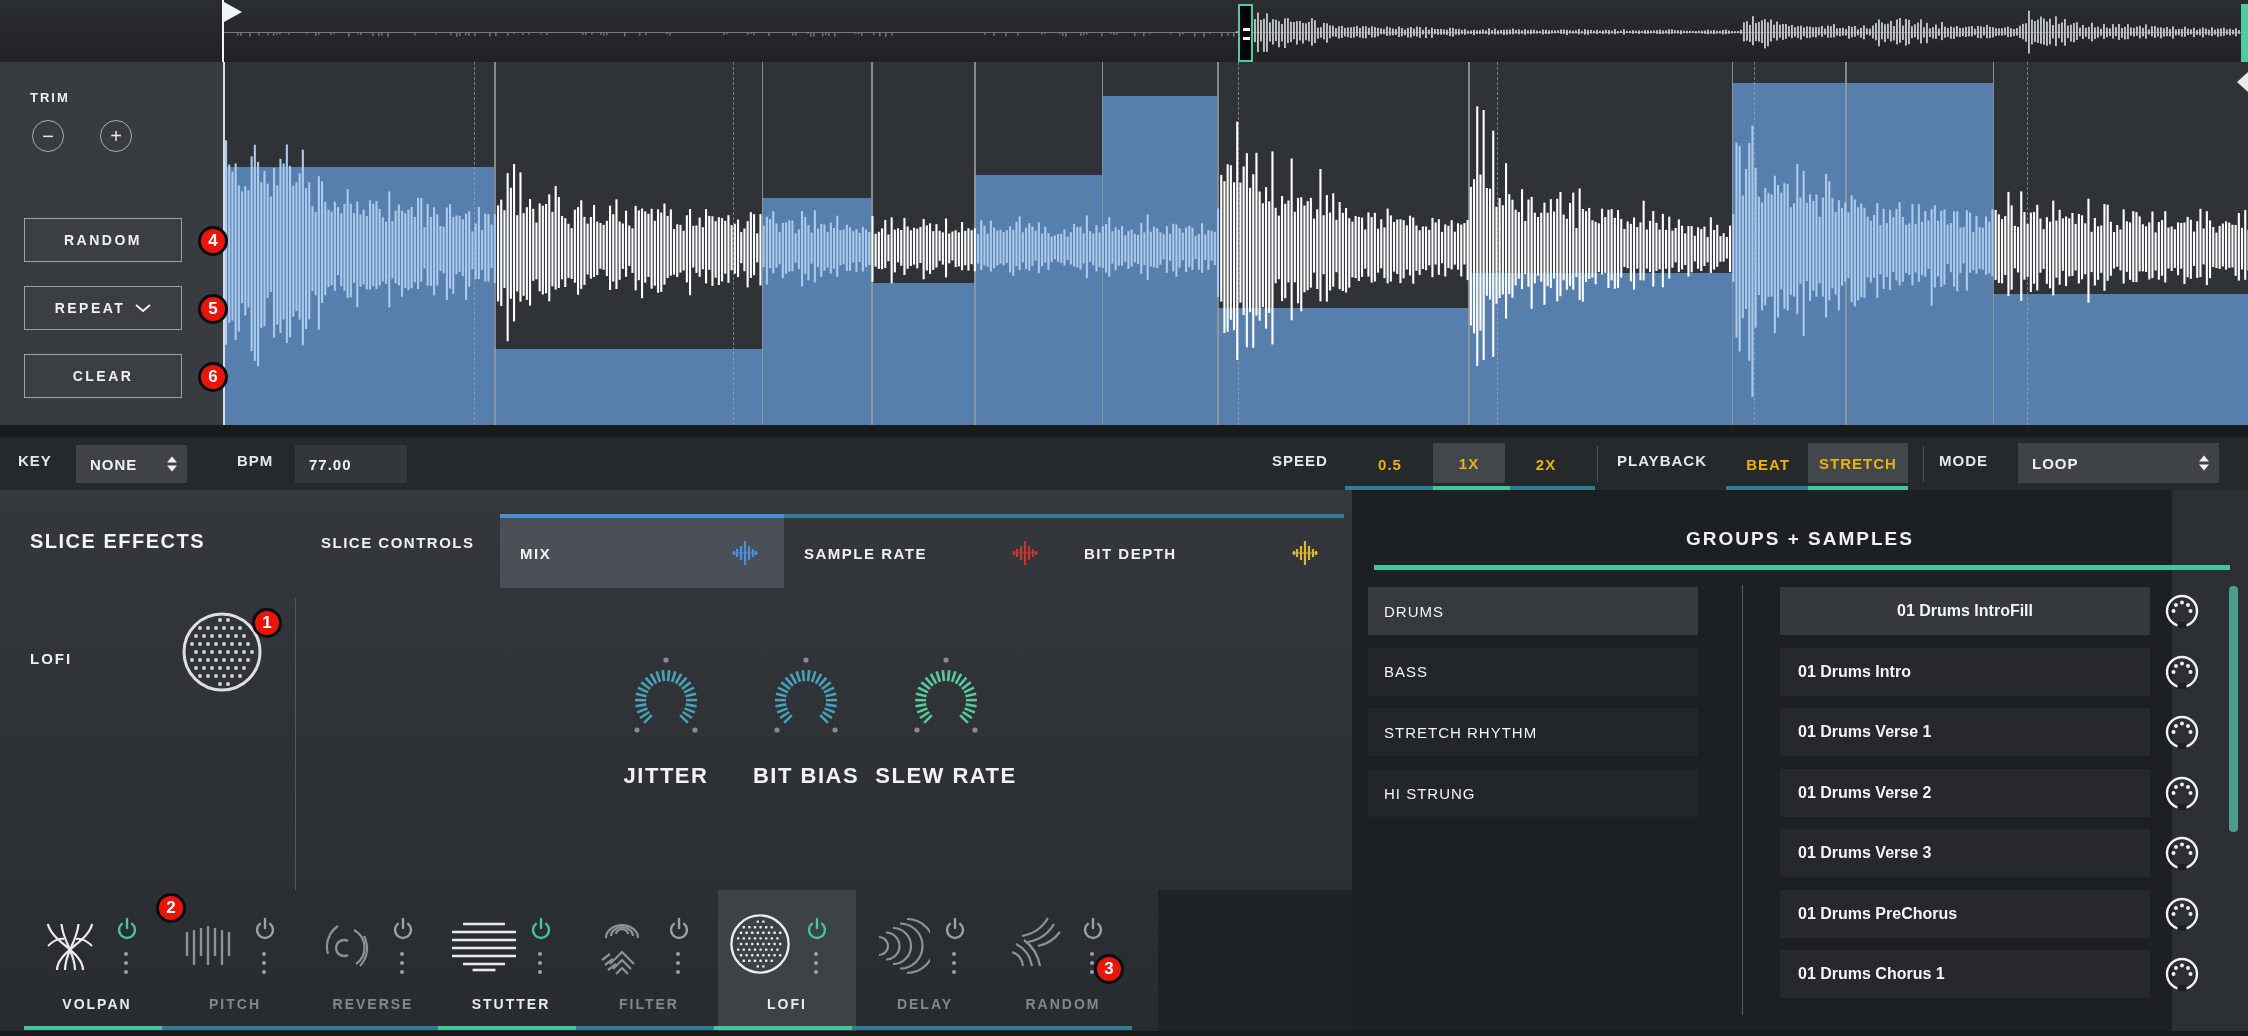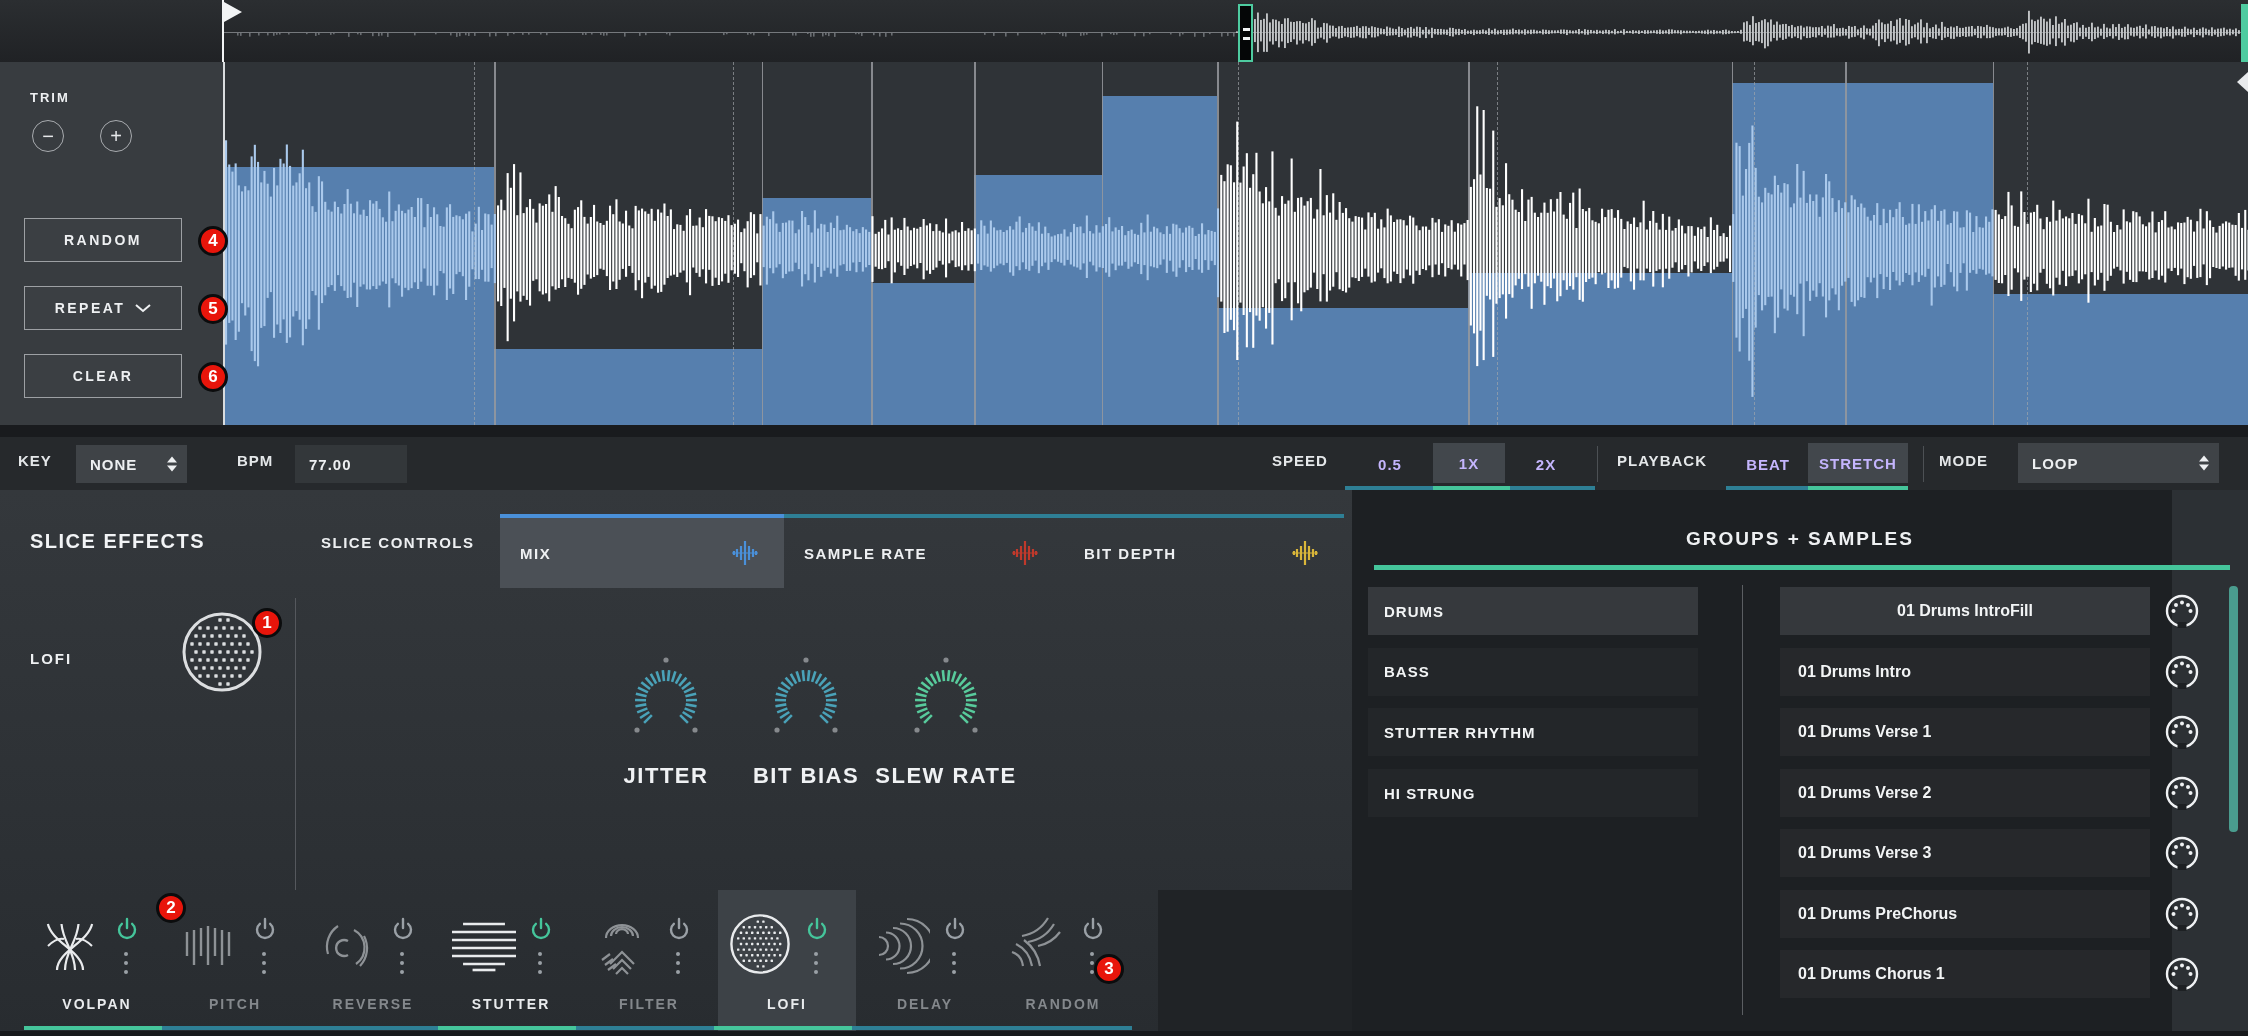--- a/index.html
+++ b/index.html
@@ -52,21 +52,21 @@
   
   #transport{left:0;top:437px;width:2248px;height:53px;background:#26292c;}
   .t-label{position:absolute;top:15px;color:#e4e7e9;font-size:15px;font-weight:bold;letter-spacing:1px;}
   .t-box{position:absolute;top:8px;height:38px;background:#3f4347;color:#eef0f2;font-size:15px;font-weight:bold;
          letter-spacing:1px;display:flex;align-items:center;padding:0 14px;}
   .spin{position:absolute;right:10px;top:50%;transform:translateY(-50%);display:flex;flex-direction:column;gap:3px;}
   .spin i{display:block;width:0;height:0;border-left:5px solid transparent;border-right:5px solid transparent;}
   .spin .up{border-bottom:6px solid #eef0f2;}
   .spin .dn{border-top:6px solid #eef0f2;}
   .t-opt{position:absolute;top:8px;height:38px;display:flex;align-items:center;justify-content:center;
-         color:#c4b5fd;font-size:15px;font-weight:bold;letter-spacing:1px;}
+         color:#eab308;font-size:15px;font-weight:bold;letter-spacing:1px;}
   .t-opt.sel{background:#42474c;}
   .t-ul{position:absolute;top:49px;height:4px;background:var(--teal);}
   .t-ul.green{background:var(--green);}
   .t-div{position:absolute;top:9px;width:1px;height:36px;background:#4c5054;}
 
   
   #fx-panel{left:0;top:490px;width:1584px;height:546px;background:linear-gradient(#34383c,#282c30);}
   #fx-corner{left:1158px;top:400px;width:194px;height:146px;background:#202326;}
   #se-title{left:30px;top:40px;color:#f2f4f6;font-size:20px;font-weight:bold;letter-spacing:1.5px;}
   #lofi-label{left:30px;top:160px;color:#eef0f2;font-size:15px;font-weight:bold;letter-spacing:2px;}
@@ -88,21 +88,21 @@
   .fx-ul{position:absolute;top:536px;height:4px;background:var(--teal);}
   .fx-ul.green{background:var(--green);}
   .kebab{position:absolute;display:flex;flex-direction:column;gap:5px;}
   .kebab b{width:4px;height:4px;border-radius:50%;background:#9aa0a6;}
 
   
   #browser{left:1352px;top:490px;width:820px;height:546px;background:#1d2023;}
   #br-title{left:0;top:38px;width:896px;text-align:center;color:#eef0f2;font-size:19px;font-weight:bold;letter-spacing:2px;}
   #br-line{left:22px;top:75px;width:856px;height:5px;background:var(--green);}
   .grp-row{position:absolute;left:16px;width:330px;height:48px;background:#232629;display:flex;align-items:center;
-           padding:0 16px;color:#f2f4f5;font-size:15px;font-weight:bold;letter-spacing:1px;}
+           padding:0 16px;color:#f2f4f5;font-size:15px;font-weight:normal;letter-spacing:1px;}
   .grp-row.sel{background:#36393d;}
   #br-divider{left:390px;top:95px;width:1px;height:430px;background:#5b5e62;}
   .smp-row{position:absolute;left:428px;width:370px;height:48px;background:#26282b;display:flex;align-items:center;
            padding:0 18px;color:#f2f4f5;font-size:16px;font-weight:600;}
   .smp-row.sel{background:#35383c;}
   .midi-holder{position:absolute;left:810px;width:40px;height:40px;}
   #br-scroll{left:877px;top:96px;width:9px;height:246px;border-radius:4px;background:#4a9c8e;}
 
   
   .badge{position:absolute;width:30px;height:30px;border-radius:50%;background:var(--badge);border:3px solid #0b0c0d;
@@ -1730,21 +1730,21 @@
     <div class="abs" id="br-title">GROUPS + SAMPLES</div>
     <div class="abs" id="br-line"></div>
     <div id="group-holder">
         <div class="grp-row sel" style="top: 97px;">
           <span>DRUMS</span>
         </div>
         <div class="grp-row" style="top: 157.7px;">
           <span>BASS</span>
         </div>
         <div class="grp-row" style="top: 218.4px;">
-          <span>STUTTER RHYTHM</span>
+          <span>STRETCH RHYTHM</span>
         </div>
         <div class="grp-row" style="top: 279.1px;">
           <span>HI STRUNG</span>
         </div>
       </div>
     <div class="abs" id="br-divider"></div>
     <div id="sample-holder">
         <div class="smp-row sel" style="top: 97px; justify-content: center;">
           <span>01 Drums IntroFill</span>
         </div>

